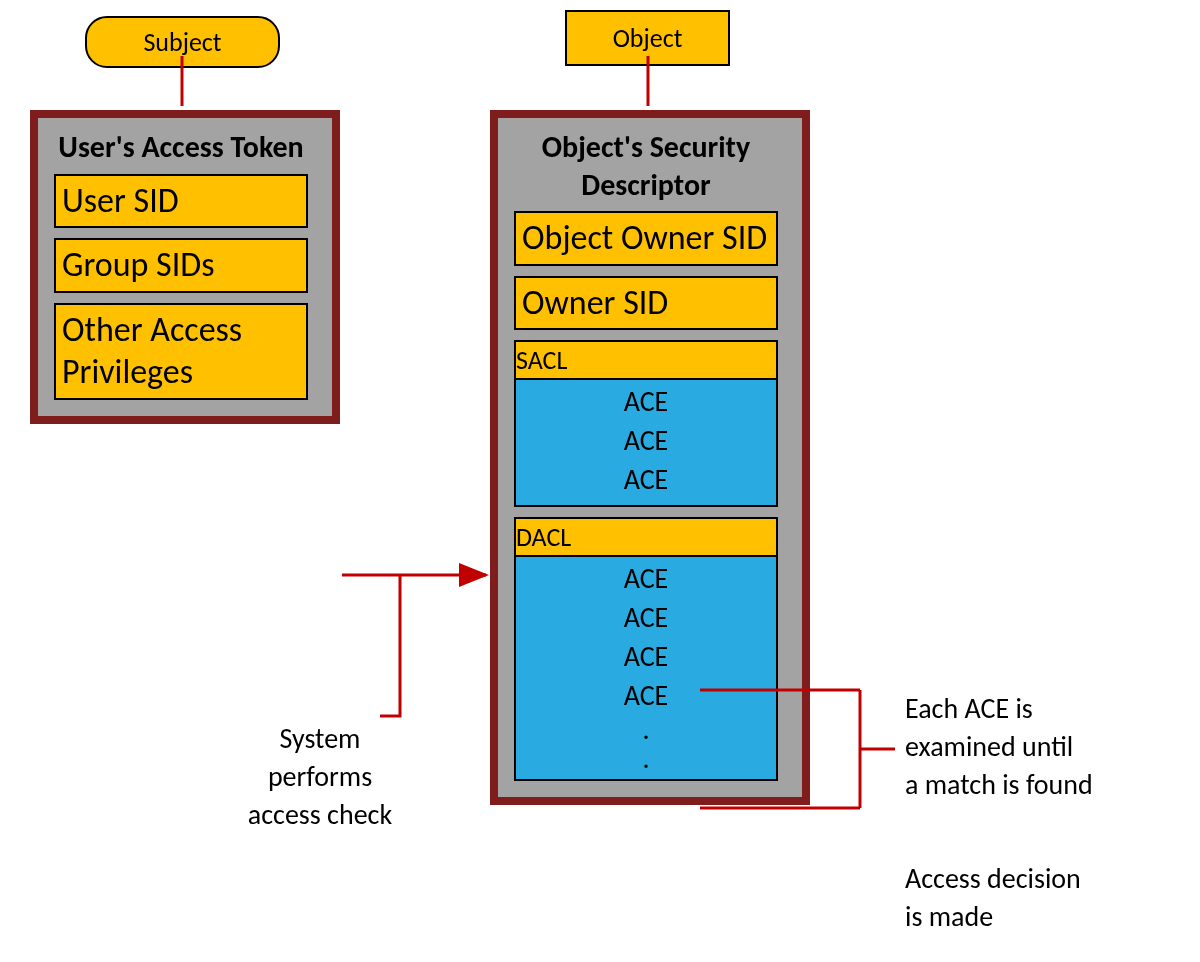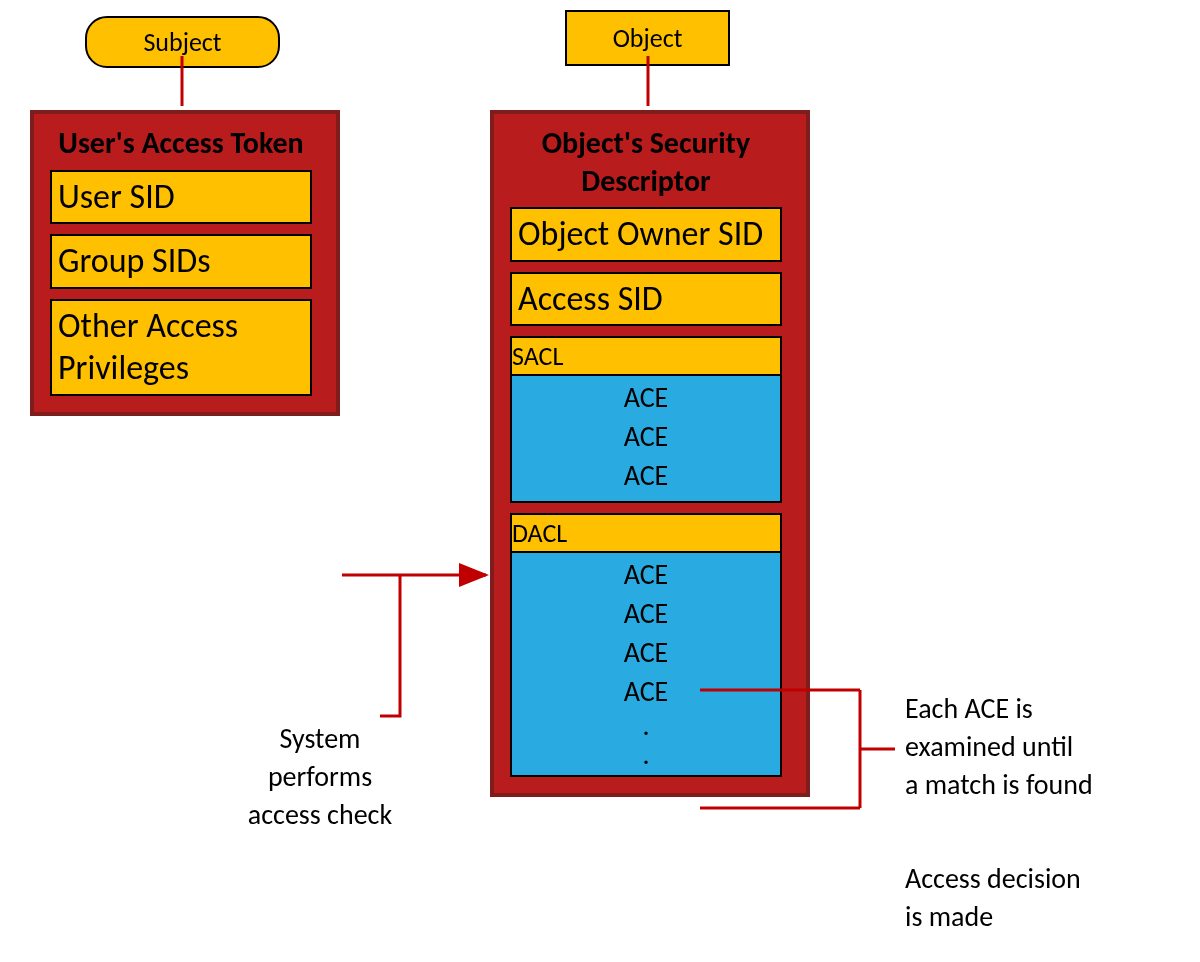--- a/index.html
+++ b/index.html
@@ -16,22 +16,22 @@
     background: #ffc000;
     border: 2px solid #000;
     display: flex;
     align-items: center;
     justify-content: center;
     text-align: center;
     font-size: 26px;
     color: #000;
   }
   .blue-panel {
-    background: #b91c1c;
-    border: 4px solid #7f1d1d;
+    background: #a3a3a3;
+    border: 8px solid #7f1d1d;
     position: absolute;
     padding: 10px 24px 16px 16px;
   }
   .panel-title {
     color: #000;
     font-weight: bold;
     font-size: 30px;
     text-align: center;
     line-height: 1.25;
     margin-bottom: 8px;
@@ -102,21 +102,21 @@
 <div class="blue-panel" style="left:30px; top:110px; width:310px;">
   <div class="panel-title">User's Access Token</div>
   <div class="item">User SID</div>
   <div class="item">Group SIDs</div>
   <div class="item" style="margin-bottom:0;">Other Access Privileges</div>
 </div>
 
 <div class="blue-panel" style="left:490px; top:110px; width:320px;">
   <div class="panel-title">Object's Security Descriptor</div>
   <div class="item">Object Owner SID</div>
-  <div class="item">Access SID</div>
+  <div class="item">Owner SID</div>
 
   <div class="acl-block">
     <div class="acl-head">SACL</div>
     <div class="ace-list">
       <div class="ace-row">ACE</div>
       <div class="ace-row">ACE</div>
       <div class="ace-row">ACE</div>
     </div>
   </div>
 

